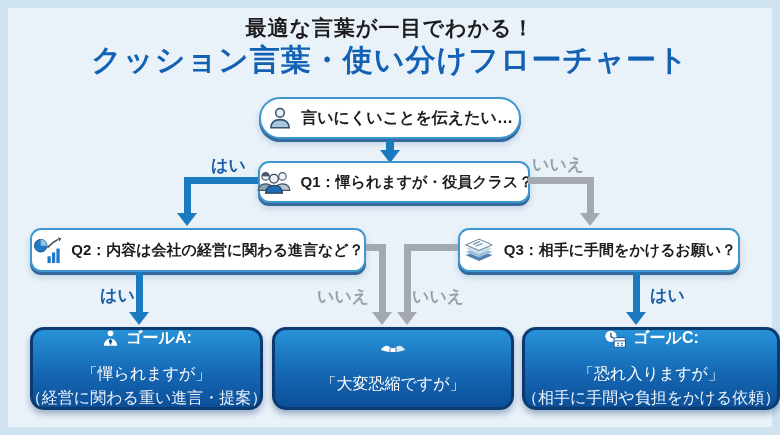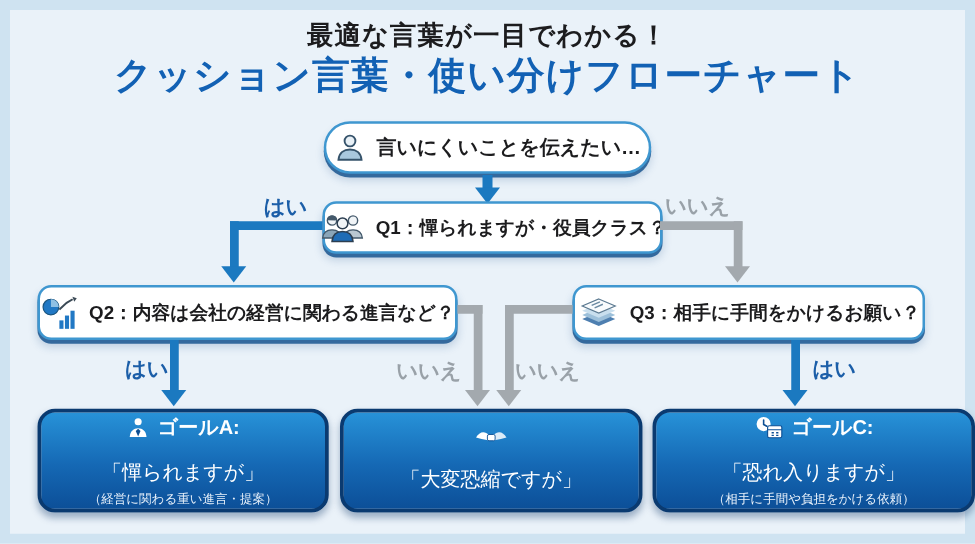--- a/index.html
+++ b/index.html
@@ -19,21 +19,21 @@
   .head{width:0;height:0;border-left:10px solid transparent;border-right:10px solid transparent;border-top:13px solid #1b79c0;}
   .head.gray{border-top-color:#a3a9ae;}
   .lbl{font-size:17px;font-weight:bold;}
   .lbl.yes{color:#1b5ea8;}
   .lbl.no{color:#99a1a8;}
   .goal{border-radius:14px;border:3px solid #0a3a70;background:linear-gradient(180deg,#2792d8 0%,#1568b4 55%,#0c4f98 100%);
         box-shadow:0 4px 6px rgba(10,50,100,.35);box-sizing:border-box;color:#ffffff;
         display:flex;flex-direction:column;align-items:center;justify-content:center;text-align:center;padding:4px 2px;}
   .goal .g-head{display:flex;align-items:center;justify-content:center;gap:6px;font-size:16px;font-weight:bold;}
   .goal .g-phrase{font-size:16px;font-weight:normal;margin-top:15px;white-space:nowrap;}
-  .goal .g-note{font-size:10px;color:#eaf3fc;margin-top:3px;white-space:nowrap;}
+  .goal .g-note{font-size:16px;color:#eaf3fc;margin-top:3px;white-space:nowrap;}
   svg{display:block;}
 </style>
 </head>
 <body>
 
 <div class="frame">
   <div class="canvas">
 
     <div class="abs title-main">クッション言葉・使い分けフローチャート</div>
     <div class="abs title-sub">最適な言葉が一目でわかる！</div>

